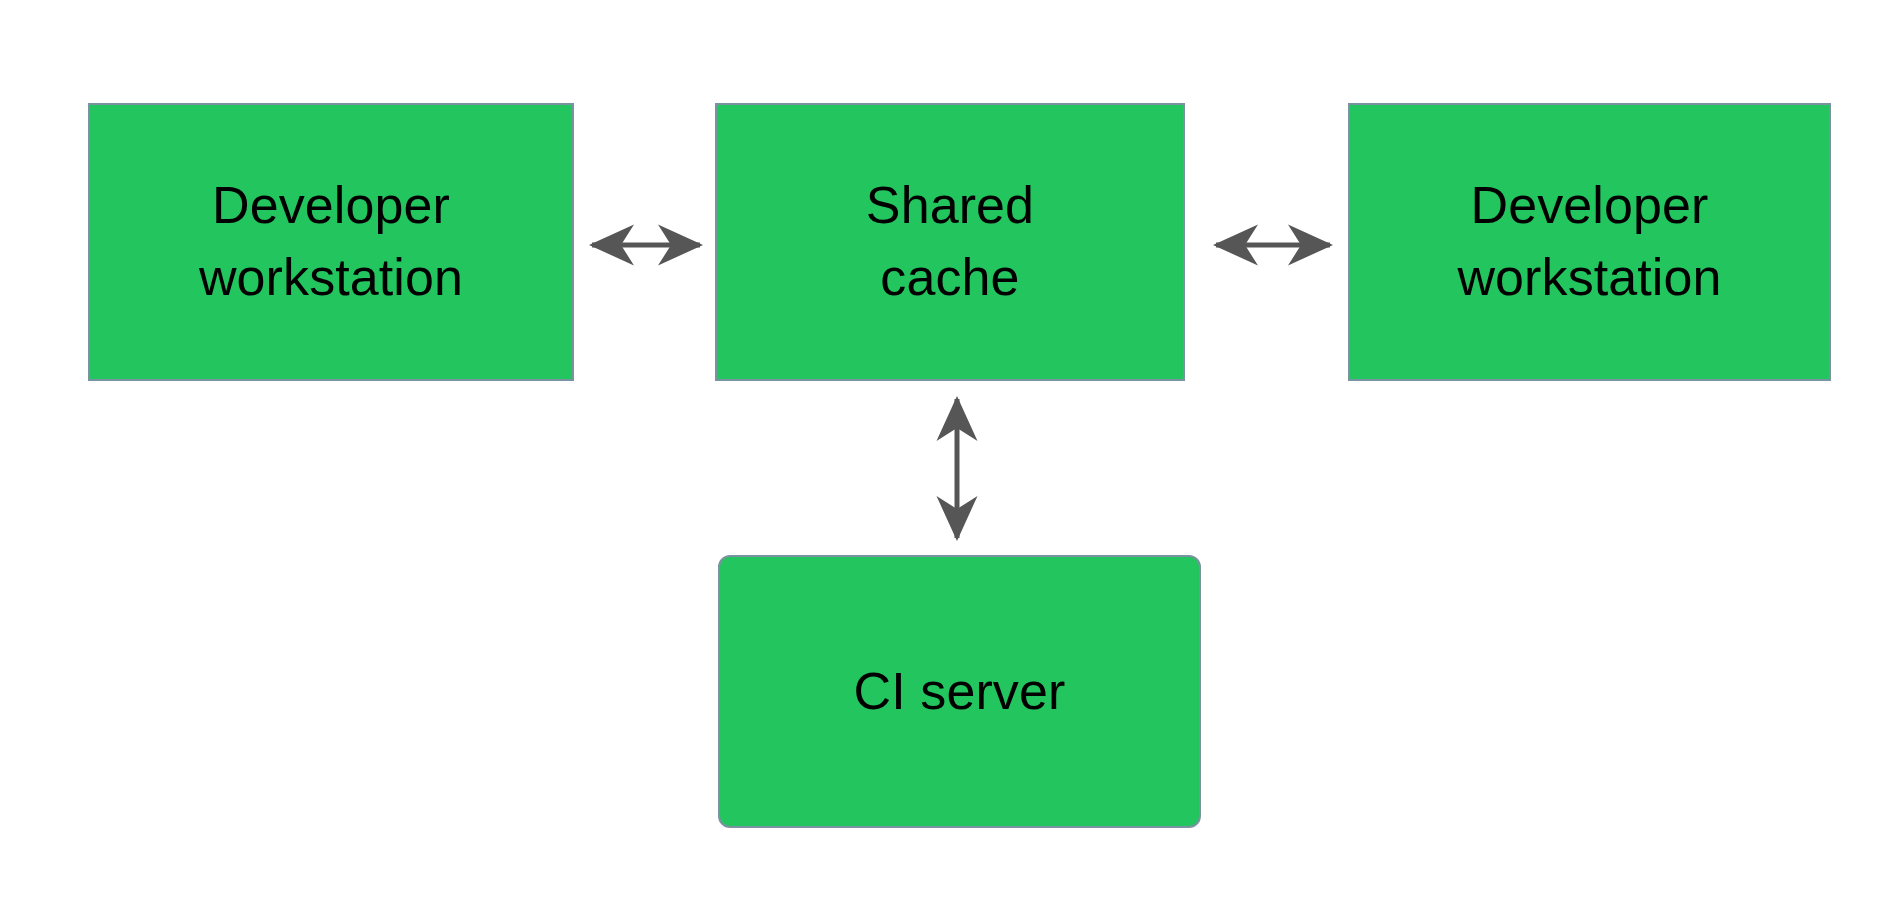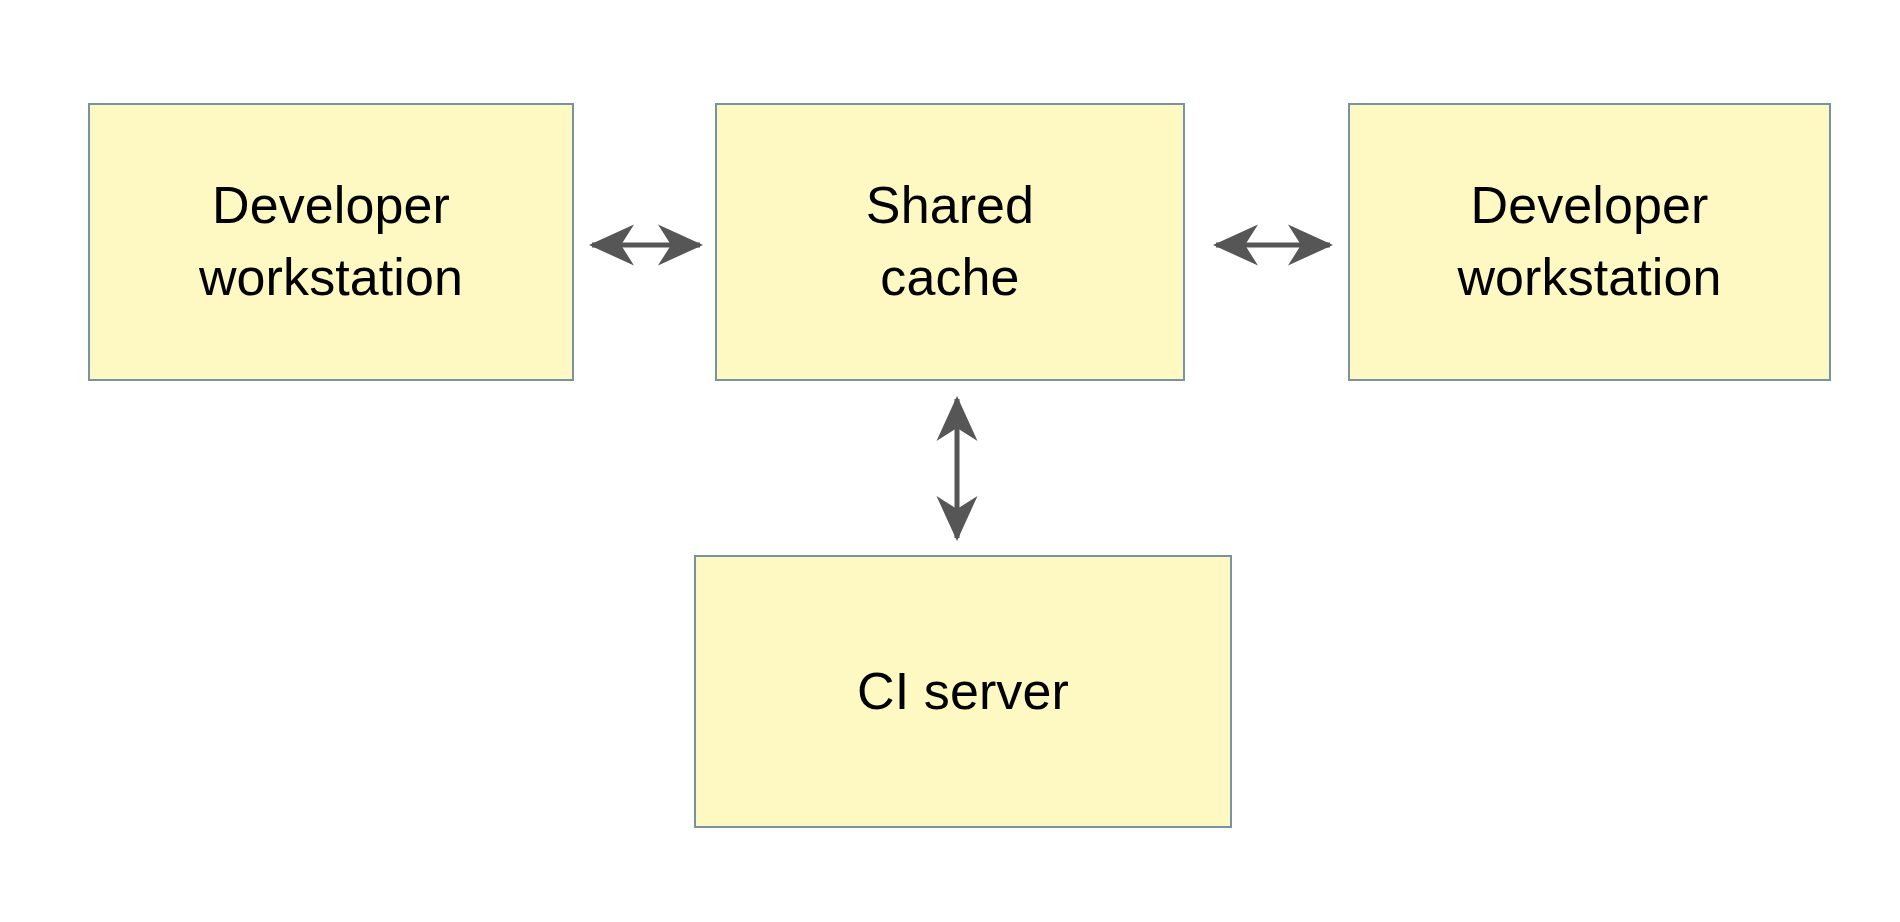--- a/index.html
+++ b/index.html
@@ -14,21 +14,21 @@
   #diagram-canvas {
     position: relative;
     width: 1900px;
     height: 922px;
     background: #ffffff;
     overflow: hidden;
   }
   .node-box {
     position: absolute;
     box-sizing: border-box;
-    background: #fef9c3;
+    background: #22c55e;
     border: 2px solid #7a93a0;
     display: flex;
     align-items: center;
     justify-content: center;
     text-align: center;
   }
   .node-label {
     color: #000000;
     font-size: 52px;
     line-height: 1.38;
@@ -50,24 +50,25 @@
     width: 470px;
     height: 278px;
   }
   #node-dev-right {
     left: 1348px;
     top: 103px;
     width: 483px;
     height: 278px;
   }
   #node-ci-server {
-    left: 694px;
+    left: 718px;
     top: 555px;
-    width: 538px;
+    width: 483px;
     height: 273px;
+    border-radius: 12px;
   }
   .edge-layer {
     position: absolute;
     left: 0;
     top: 0;
     width: 1900px;
     height: 922px;
     pointer-events: none;
   }
   .edge-hit {

